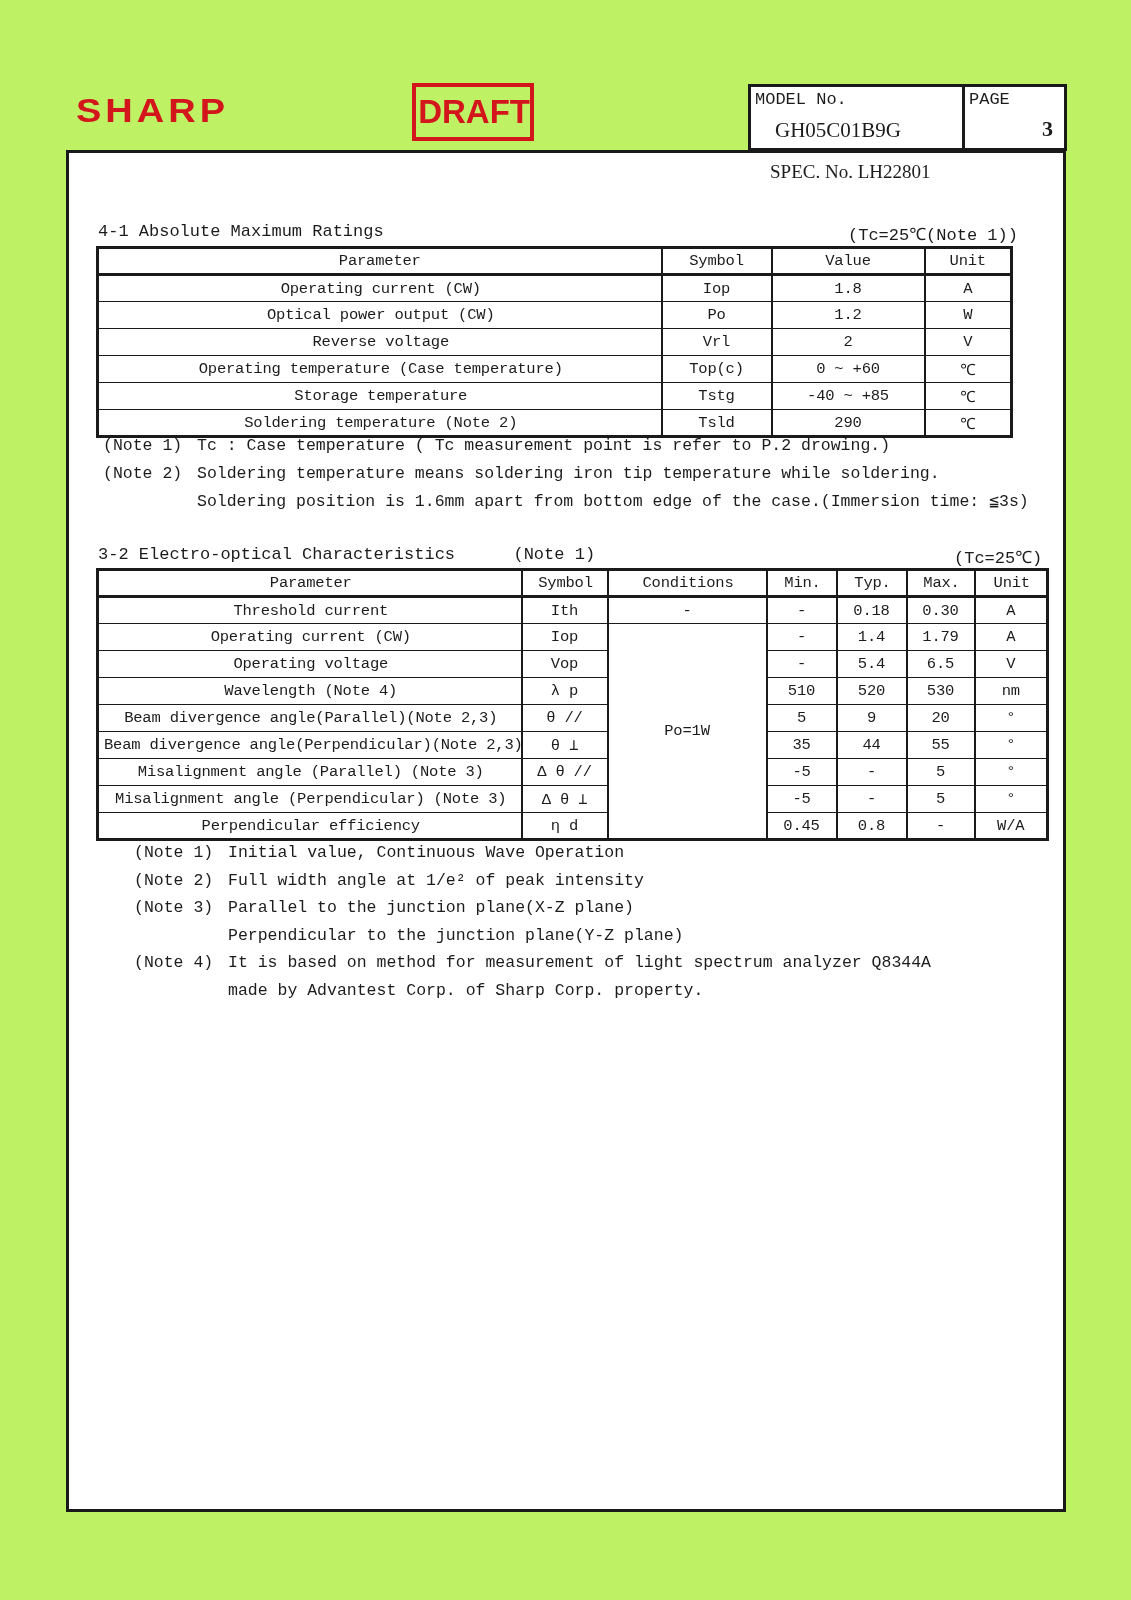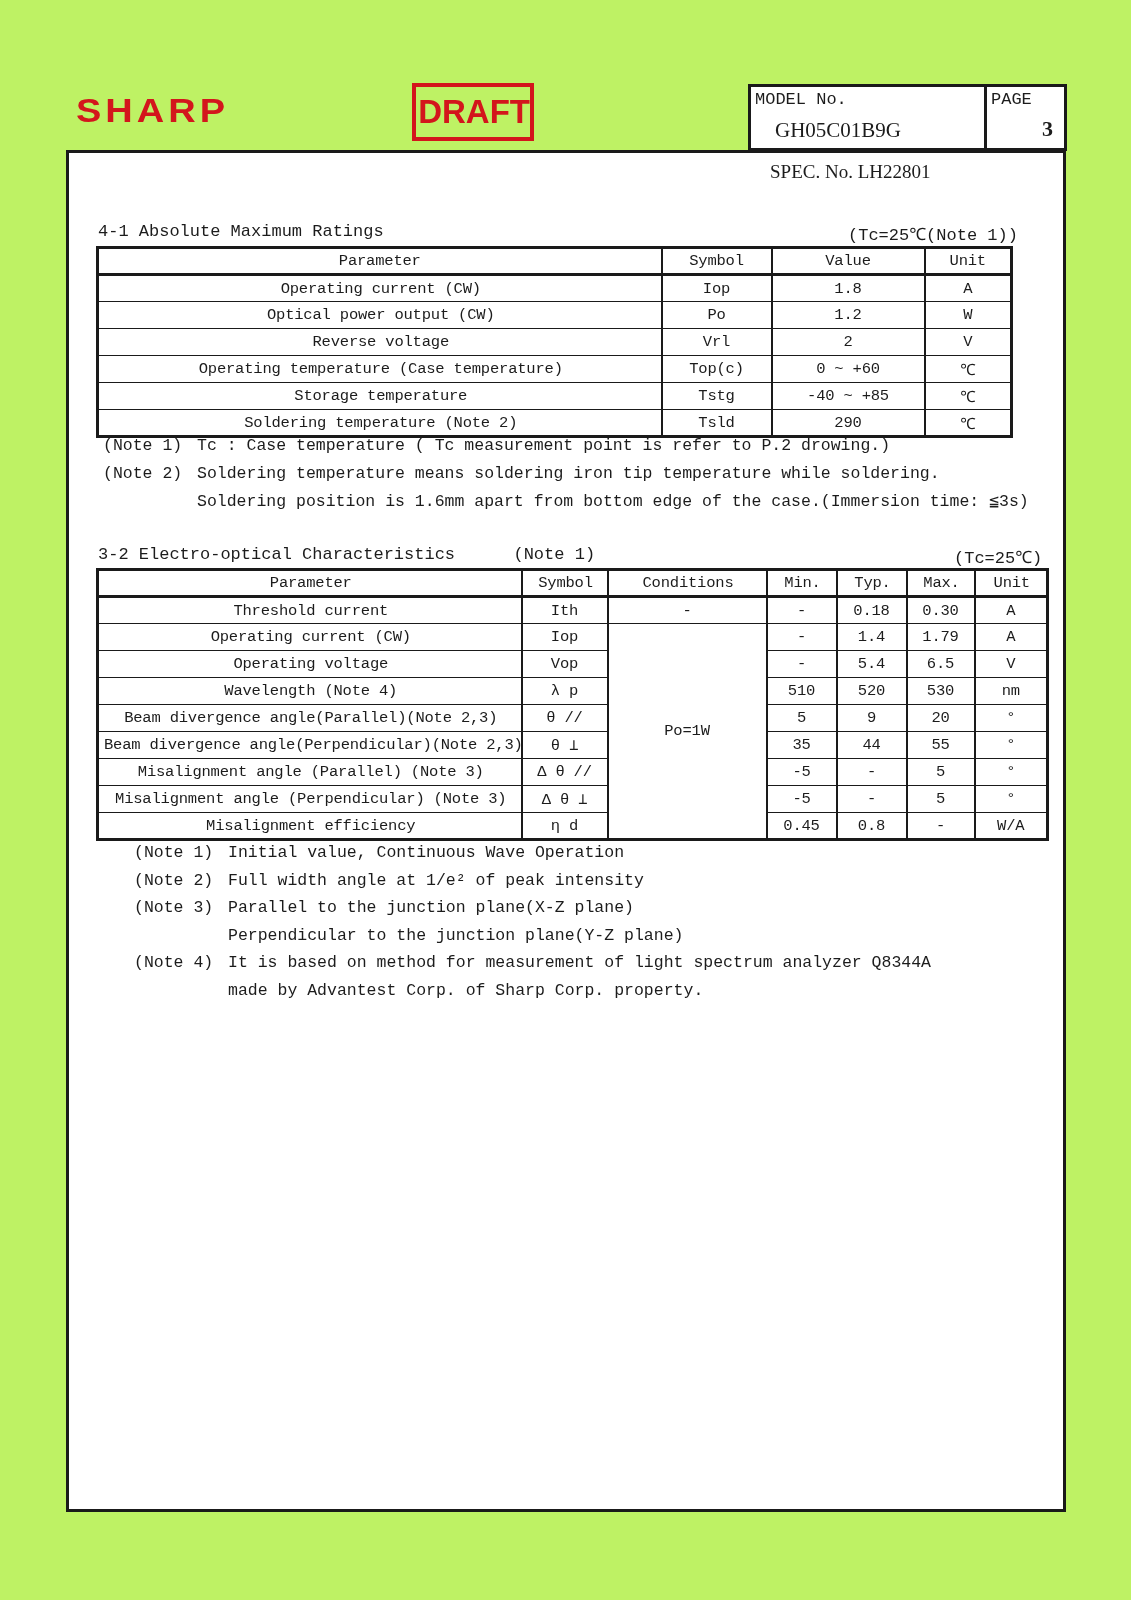--- a/index.html
+++ b/index.html
@@ -26,21 +26,21 @@
     position:absolute; left:412px; top:83px; width:122px; height:58px;
     border:4px solid #d3161c;
     display:flex; align-items:center; justify-content:flex-end;
     font-family:"Liberation Sans","DejaVu Sans",sans-serif;
     font-weight:bold; font-size:33px; color:#d3161c; letter-spacing:0px;
   }
   .header-box {
     position:absolute; left:748px; top:84px; width:319px; height:67px;
     border:3px solid #1a1a1a; display:flex; background:#fff;
   }
-  .model-cell { width:236px; border-right:3px solid #1a1a1a; position:relative; }
+  .model-cell { width:214px; border-right:3px solid #1a1a1a; position:relative; }
   .page-cell  { flex:1; position:relative; }
   .hdr-label  { position:absolute; left:4px; top:3px; font-size:17px; }
   .model-value{
     position:absolute; left:24px; top:31px; font-size:21px;
     font-family:"Liberation Serif","DejaVu Serif",serif;
   }
   .page-value {
     position:absolute; right:11px; top:29px; font-size:22px; font-weight:bold;
     font-family:"Liberation Serif","DejaVu Serif",serif;
   }
@@ -262,21 +262,21 @@
     </tr>
     <tr>
       <td class="left">Misalignment angle (Perpendicular) (Note 3)</td>
       <td>Δ θ ⊥</td>
       <td>-5</td>
       <td>-</td>
       <td>5</td>
       <td>°</td>
     </tr>
     <tr>
-      <td class="left">Misalignment efficiency</td>
+      <td class="left">Perpendicular efficiency</td>
       <td>η d</td>
       <td>0.45</td>
       <td>0.8</td>
       <td>-</td>
       <td>W/A</td>
     </tr>
   </tbody>
     </table>
 
   <div class="notes n2">

